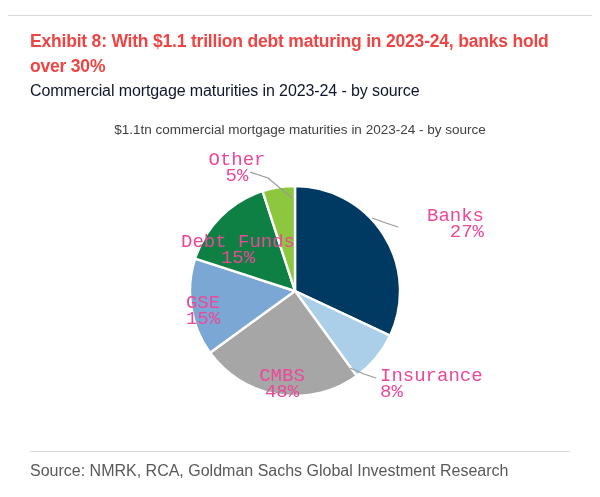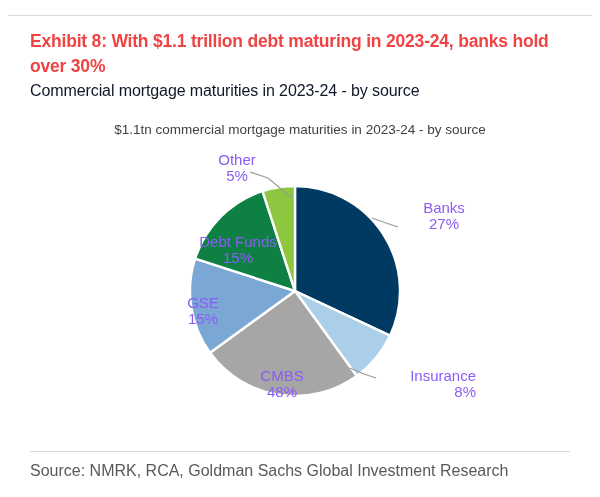--- a/index.html
+++ b/index.html
@@ -72,32 +72,32 @@
   .pie-wrap {
     position: absolute;
     left: 0;
     top: 0;
     width: 600px;
     height: 330px;
   }
 
   .slice-label {
     position: absolute;
-    font-family: Liberation Sans, sans-serif;
-    font-size: 15px;
+    font-family: Liberation Mono, monospace;
+    font-size: 19px;
     line-height: 16px;
-    color: #8b5cf6;
+    color: #ec4899;
     text-align: center;
     white-space: nowrap;
   }
   .slice-label .pct { display: block; }
 
   .label-other      { left: 196px; top:  42px; width: 82px; }
-  .label-banks      { left: 404px; top: 90px; width: 80px; text-align: center; }
-  .label-insurance  { left: 380px; top: 258px; width: 96px; text-align: right; }
+  .label-banks      { left: 404px; top: 98px; width: 80px; text-align: right; }
+  .label-insurance  { left: 380px; top: 258px; width: 96px; text-align: left; }
   .label-cmbs       { left: 234px; top: 258px; width: 96px; }
   .label-gse        { left: 168px; top: 185px; width: 70px; }
   .label-debtfunds  { left: 178px; top: 124px; width: 120px; }
 
   .source-rule {
     position: absolute;
     left: 30px;
     top: 451px;
     width: 540px;
     height: 1px;

